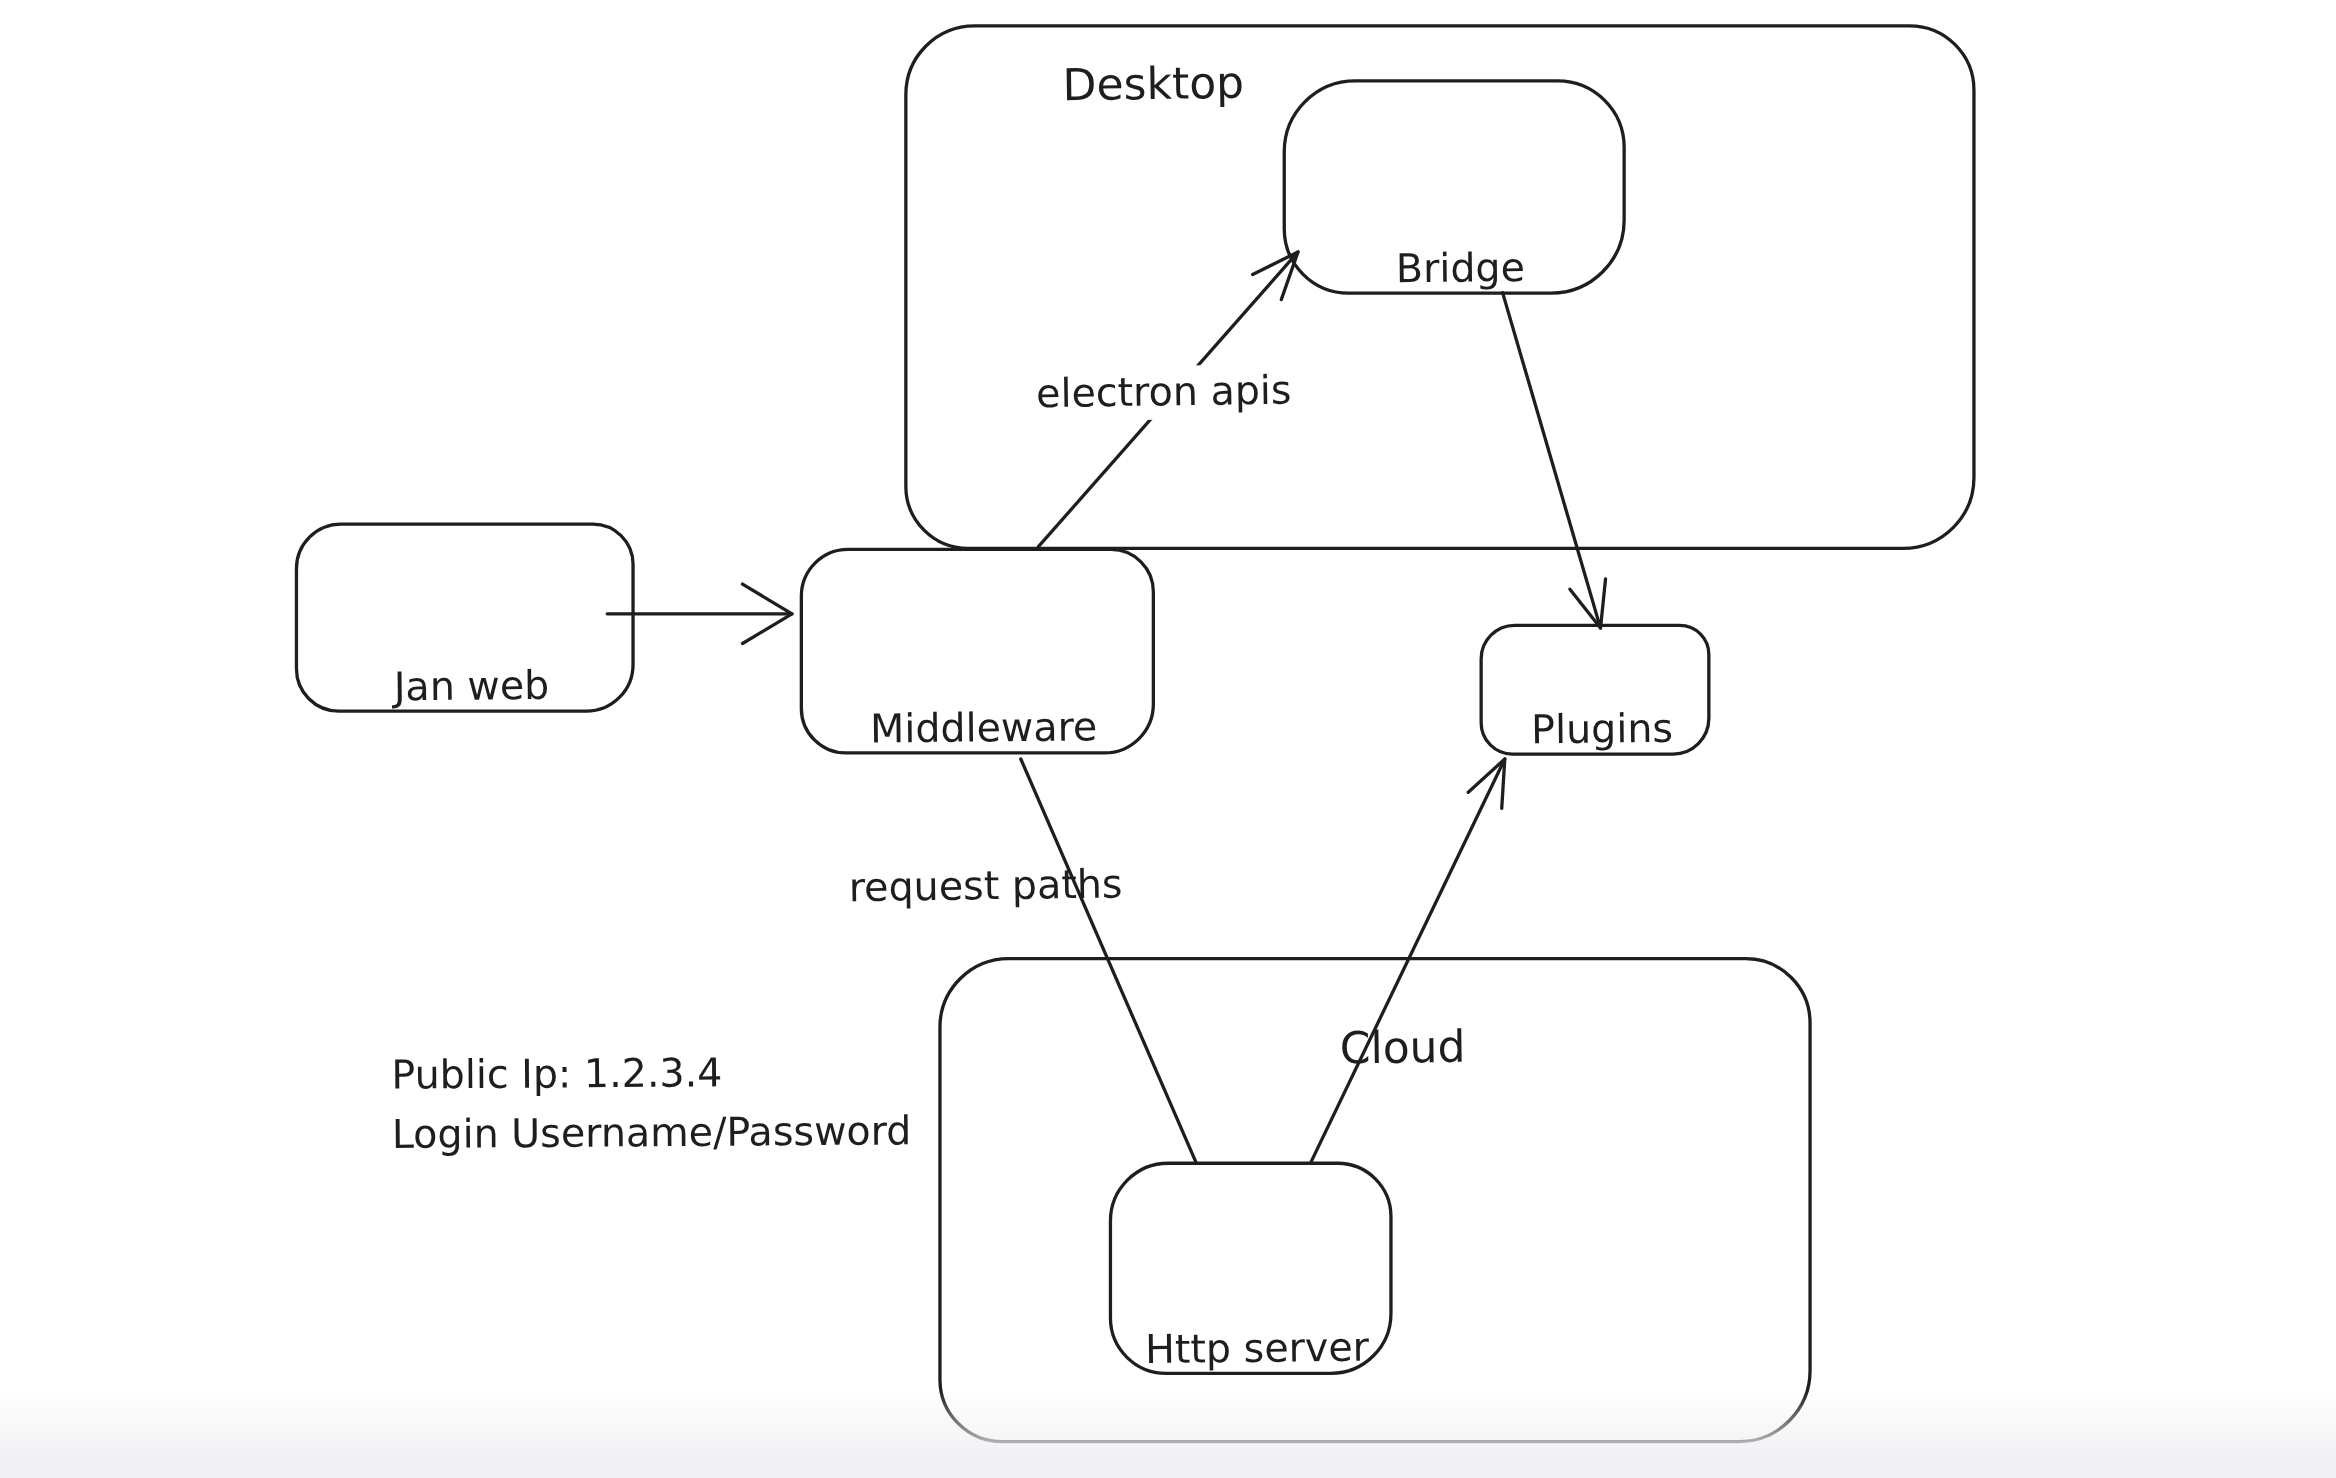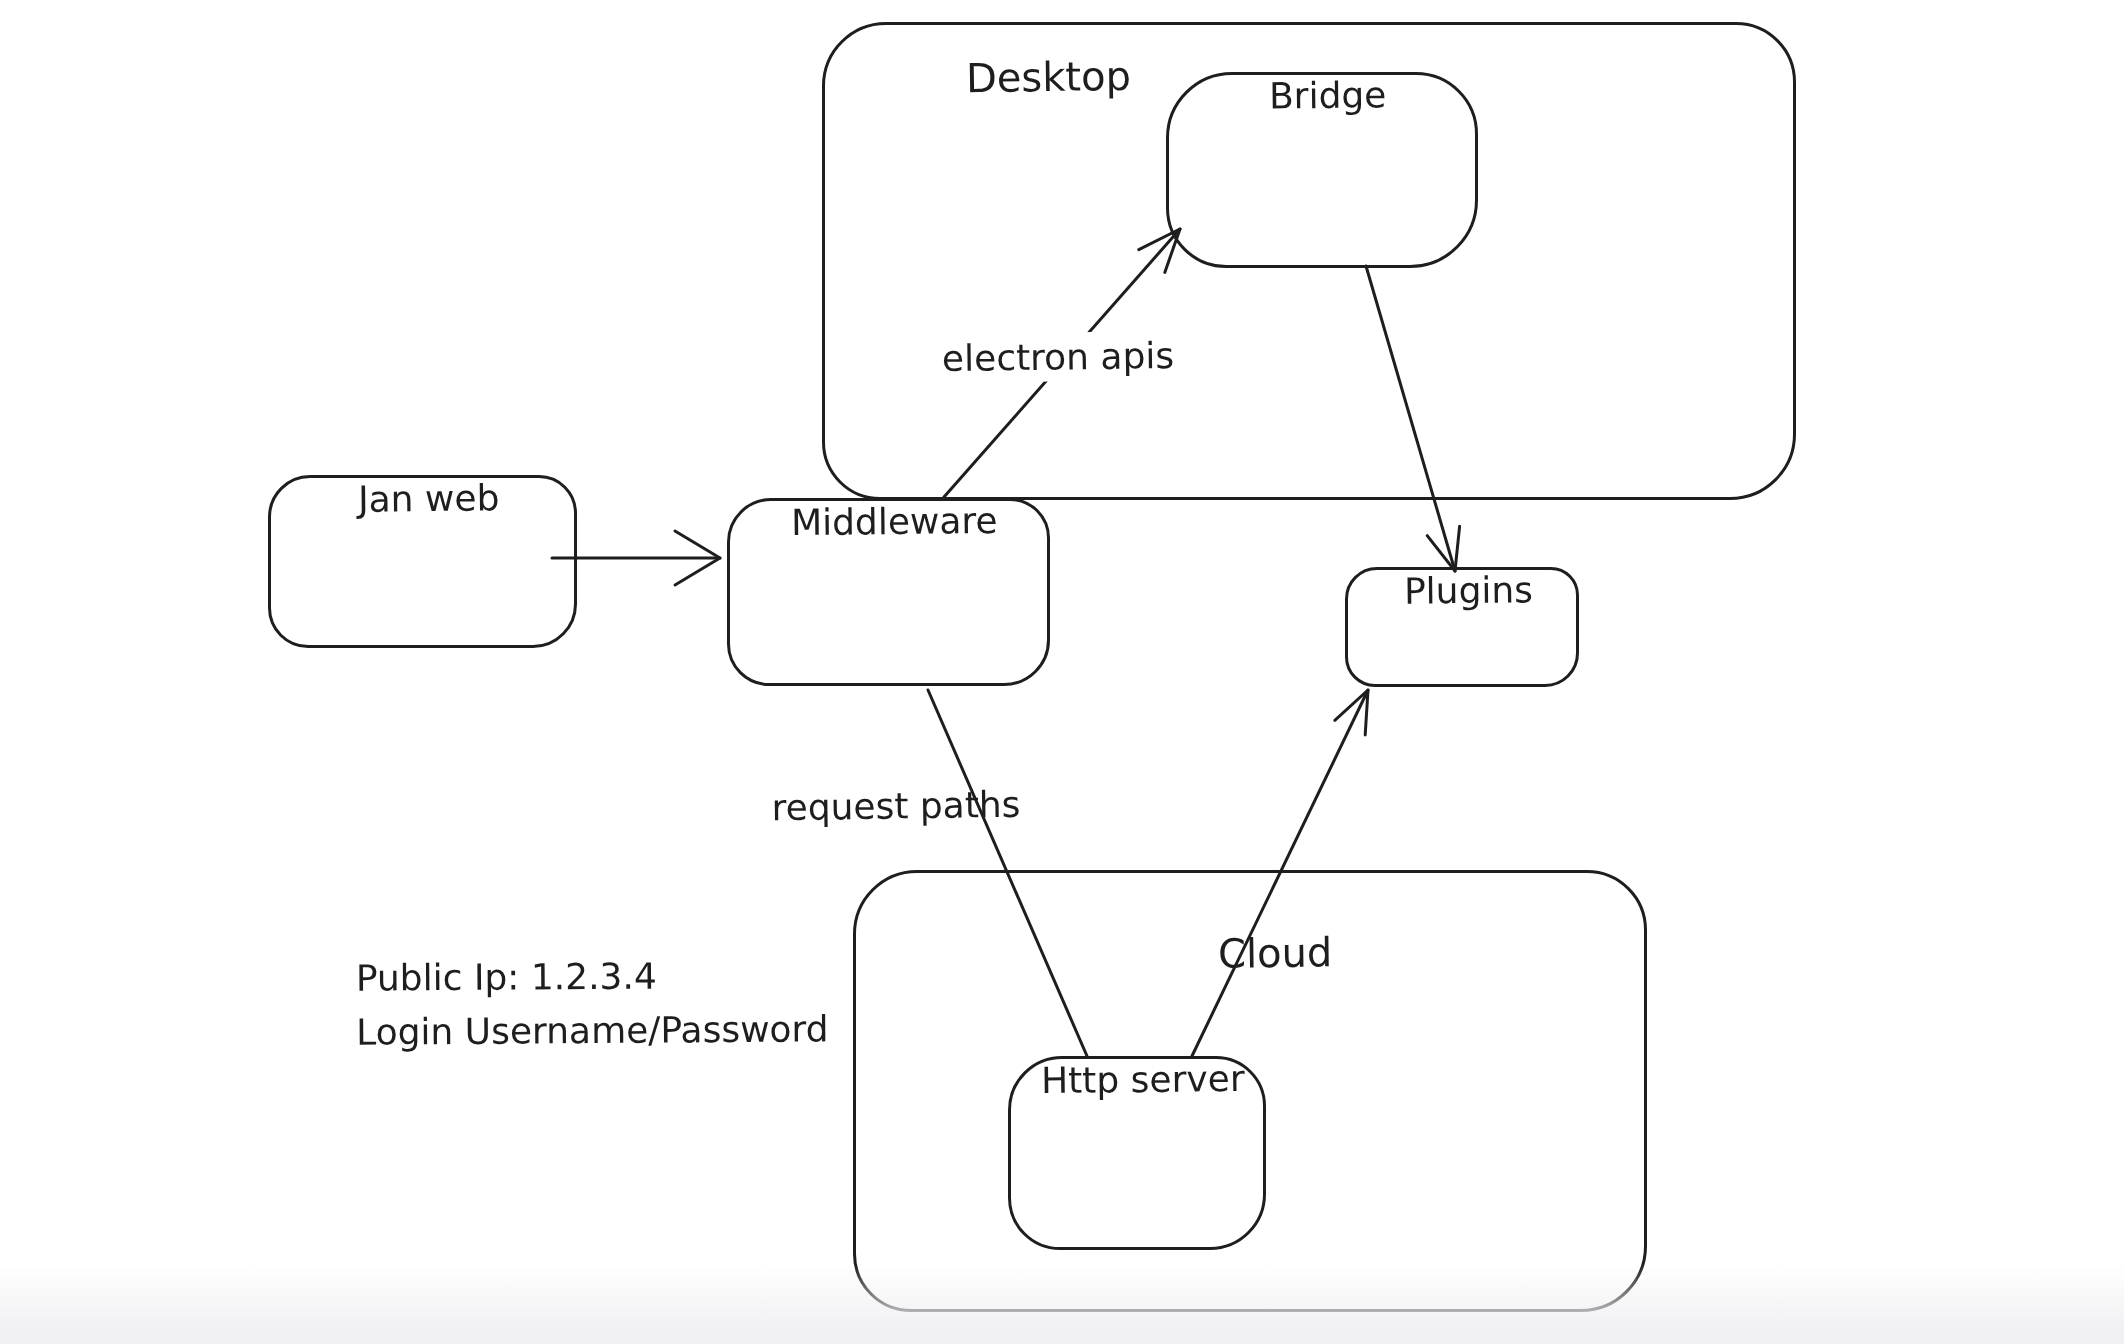--- a/index.html
+++ b/index.html
@@ -29,21 +29,21 @@
     fill: none;
     stroke-linecap: round;
     stroke-linejoin: round;
   }
   .box {
     position: absolute;
     box-sizing: border-box;
     border: 3.5px solid #1e1e1e;
     background: transparent;
     display: flex;
-    align-items: flex-start;
+    align-items: flex-end;
     justify-content: center;
     padding-left: 12px;
   }
   .container-box {
     border-radius: 64px 60px 66px 58px;
   }
   .node-label {
     font-size: 36px;
     white-space: nowrap;
     transform: rotate(-0.6deg);
@@ -119,21 +119,21 @@
   </div>
 
   <div class="box" style="left:727px; top:498px; width:323px; height:188px; border-radius:44px 40px 46px 42px;">
     <span class="node-label">Middleware</span>
   </div>
 
   <div class="box" style="left:1166px; top:72px; width:312px; height:196px; border-radius:66px 62px 68px 60px;">
     <span class="node-label">Bridge</span>
   </div>
 
-  <div class="box" style="left:1345px; top:567px; width:234px; height:120px; border-radius:32px 28px 34px 30px;">
+  <div class="box" style="left:1345px; top:567px; width:210px; height:120px; border-radius:32px 28px 34px 30px;">
     <span class="node-label">Plugins</span>
   </div>
 
   <div class="box" style="left:976px; top:1056px; width:258px; height:194px; border-radius:54px 50px 56px 52px;margin-left:32px;">
     <span class="node-label">Http server</span>
   </div>
 
   <div class="floating-label" style="left:966px; top:54px;">Desktop</div>
   <div class="floating-label" style="left:1218px; top:930px;">Cloud</div>
 

